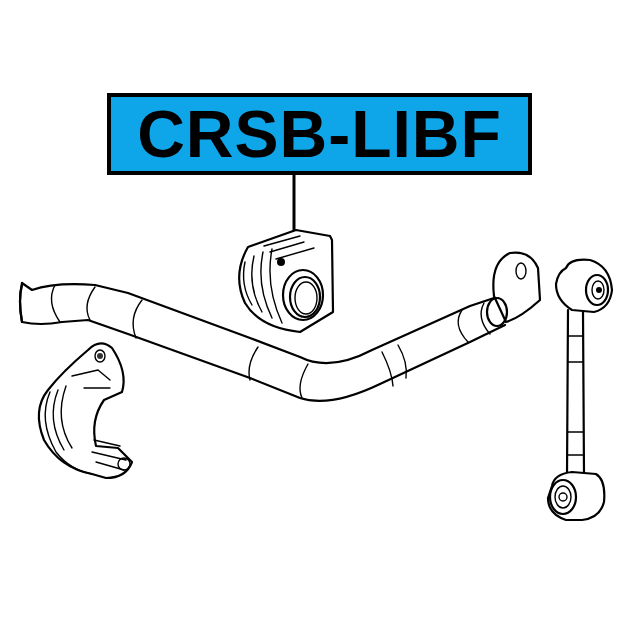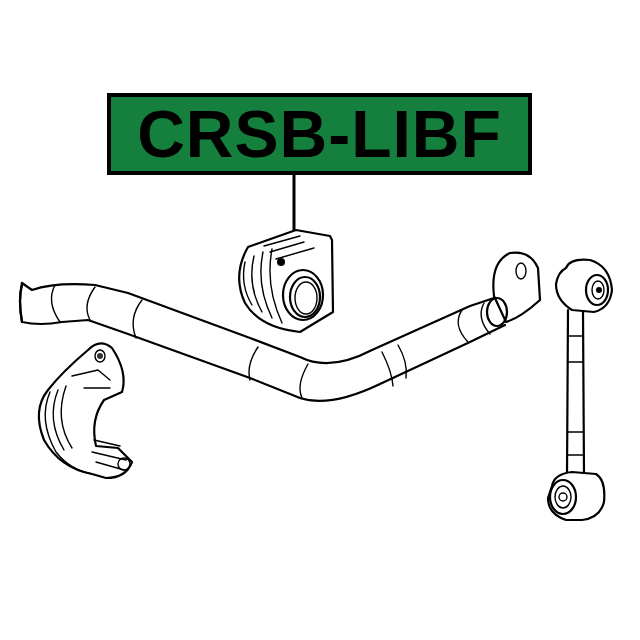--- a/index.html
+++ b/index.html
@@ -1,20 +1,20 @@
 <!DOCTYPE html>
 <html><head>
   <meta charset="utf-8">
   <style>
     html, body { margin: 0; padding: 0; background: #ffffff; }
     body { width: 640px; height: 640px; position: relative; overflow: hidden; font-family: "Liberation Sans", sans-serif; }
     .stage { position: absolute; left: 0; top: 0; width: 640px; height: 640px; }
     .label-box {
       position: absolute; left: 107px; top: 93px; width: 425px; height: 82px;
-      border: 4px solid #000; box-sizing: border-box; background: #15803d;
+      border: 4px solid #000; box-sizing: border-box; background: #0ea5e9;
       display: flex; align-items: center; justify-content: center;
     }
     .label-text {
       font-family: "Liberation Sans", sans-serif; font-weight: bold;
       font-size: 66px; letter-spacing: 1px; color: #000; line-height: 1;
     }
     svg { position: absolute; left: 0; top: 0; }
     .ln { fill: none; stroke: #000; stroke-width: 2.2; stroke-linecap: round; stroke-linejoin: round; }
     .th { fill: none; stroke: #000; stroke-width: 1.4; stroke-linecap: round; stroke-linejoin: round; }
     .wf { fill: #fff; stroke: #000; stroke-width: 2.2; stroke-linejoin: round; }

